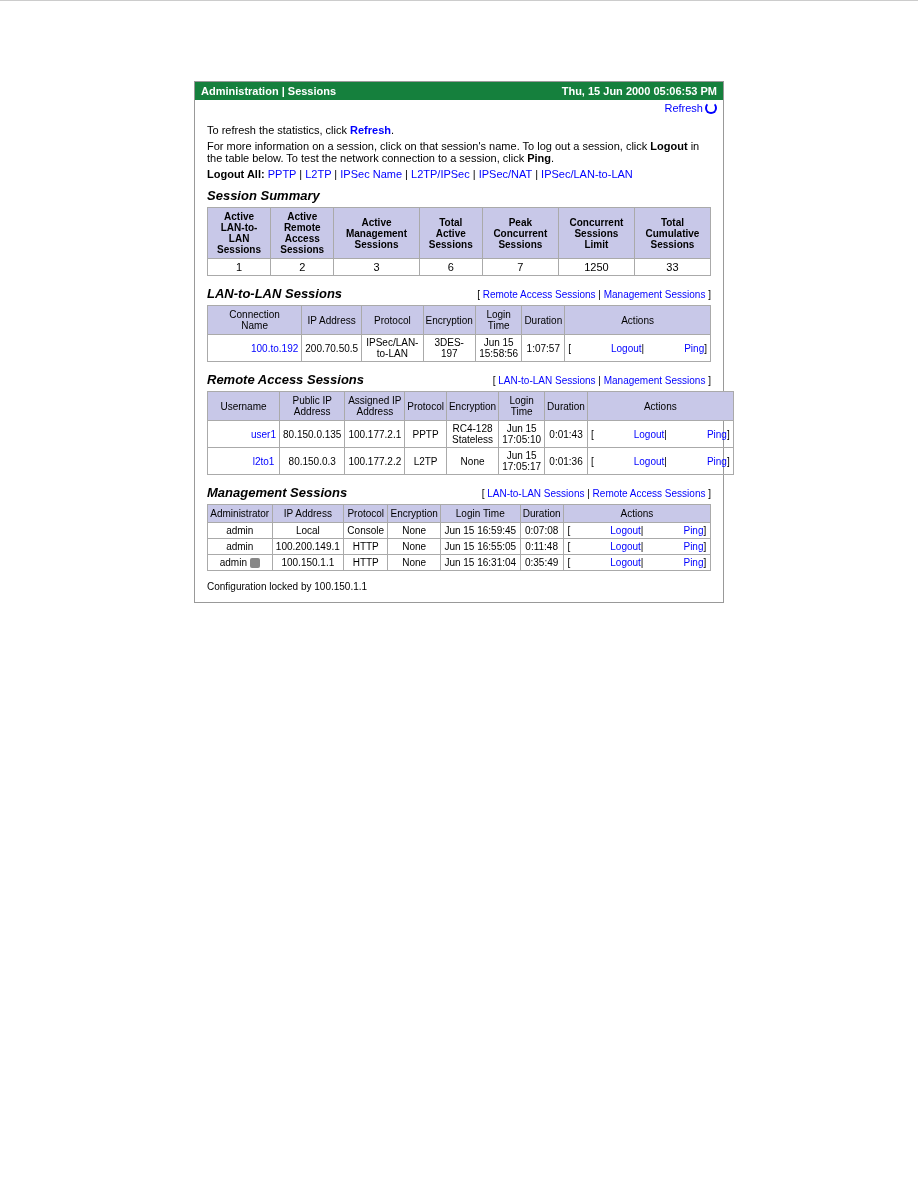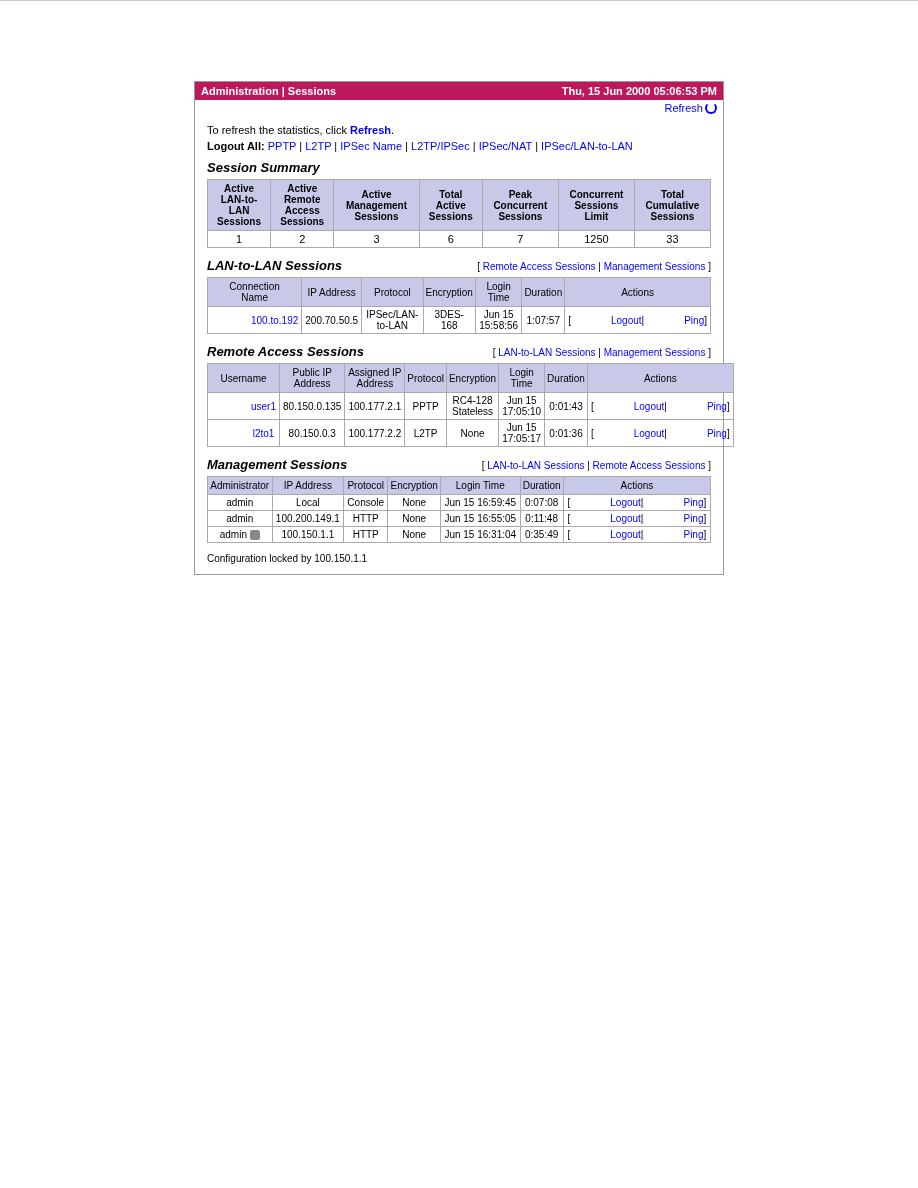--- a/index.html
+++ b/index.html
@@ -19,21 +19,21 @@
       padding: 60px 20px;
     }
 
     .main-panel {
       width: 530px;
       border: 1px solid #999;
       background: #fff;
     }
 
     .panel-header {
-      background: #be185d;
+      background: #15803d;
       color: #fff;
       font-size: 11px;
       font-weight: bold;
       padding: 3px 6px;
       display: flex;
       justify-content: space-between;
       align-items: center;
     }
 
     .panel-header-title {
@@ -199,20 +199,23 @@
       <a class="refresh-link">
         <span>Refresh</span>
         <span class="refresh-icon"></span>
       </a>
     </div>
 
     <div class="panel-body">
 
       <p class="intro-text">
         To refresh the statistics, click <a><b>Refresh</b></a>.
+      </p>
+      <p class="intro-text">
+        For more information on a session, click on that session's name. To log out a session, click <b>Logout</b> in the table below. To test the network connection to a session, click <b>Ping</b>.
       </p>
 
       <div class="logout-all-row">
         <b>Logout All:</b>
         <a>PPTP</a> |
         <a>L2TP</a> |
         <a>IPSec Name</a> |
         <a>L2TP/IPSec</a> |
         <a>IPSec/NAT</a> |
         <a>IPSec/LAN-to-LAN</a>
@@ -260,21 +263,21 @@
             <th>Login Time</th>
             <th>Duration</th>
             <th>Actions</th>
           </tr>
         </thead>
         <tbody>
           <tr>
             <td><a>100.to.192</a></td>
             <td>200.70.50.5</td>
             <td>IPSec/LAN-to-LAN</td>
-            <td>3DES-168</td>
+            <td>3DES-197</td>
             <td>Jun 15<br>15:58:56</td>
             <td>1:07:57</td>
             <td>[<a>Logout</a>|<a>Ping</a>]</td>
           </tr>
         </tbody>
       </table>
 
       <div class="section-header-row">
         <span class="section-title" style="margin:0">Remote Access Sessions</span>
         <span class="section-links">

